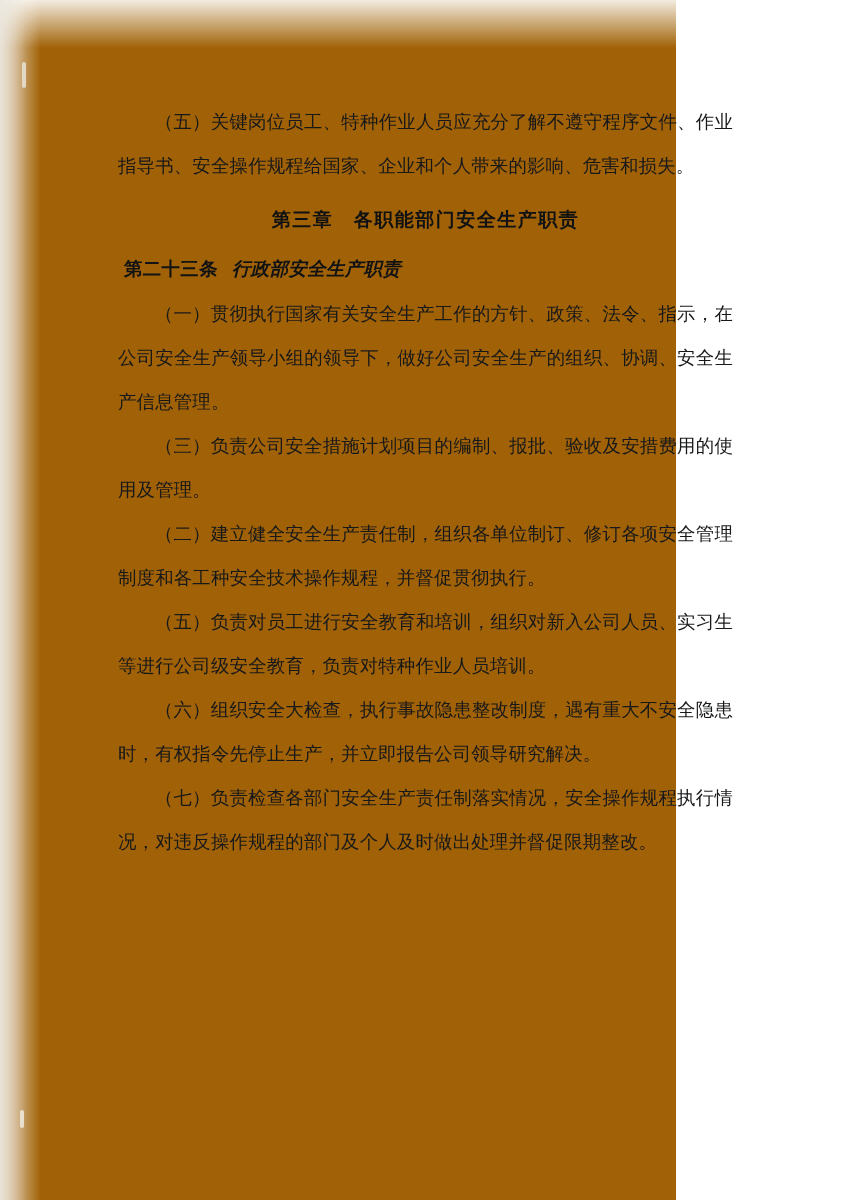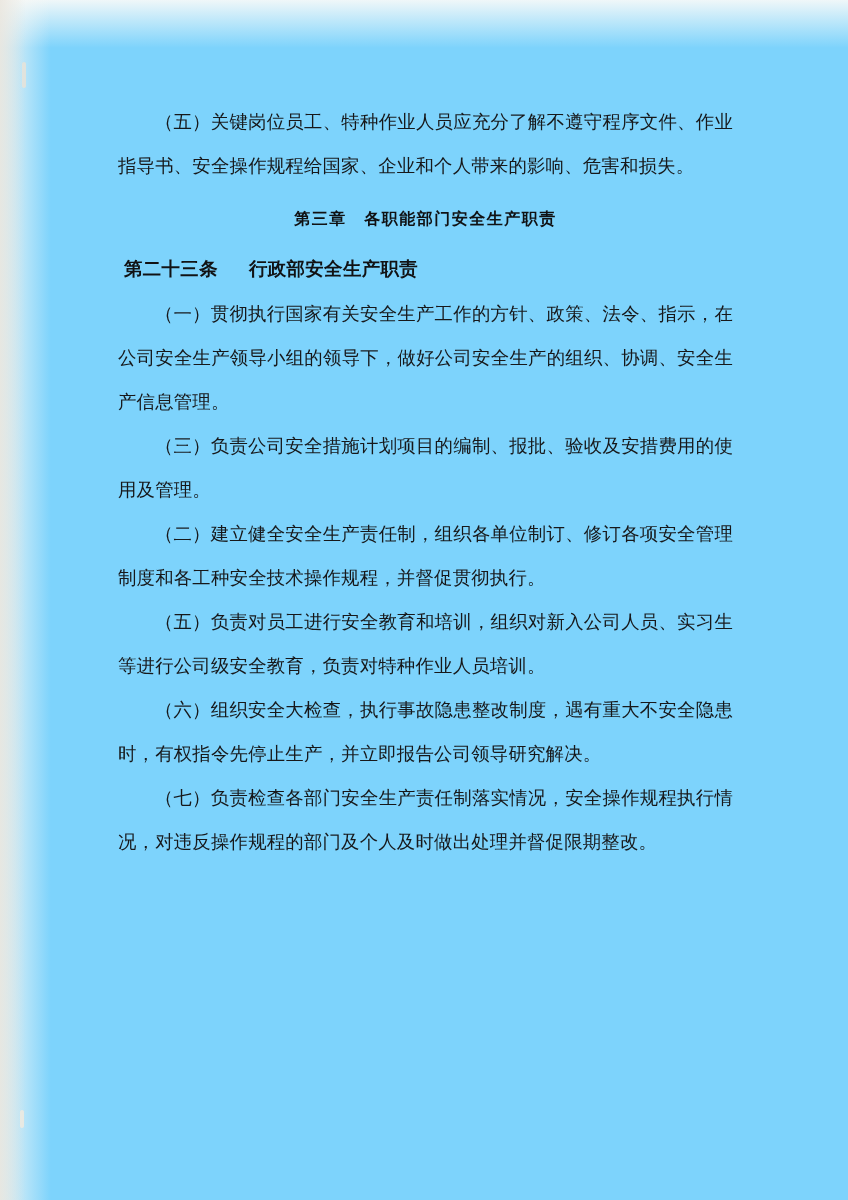--- a/index.html
+++ b/index.html
@@ -10,23 +10,23 @@
   body {
     width: 848px;
     height: 1200px;
     font-family: "DejaVu Serif", "Liberation Serif", serif;
     color: #1a1a1a;
     position: relative;
     overflow: hidden;
   }
   .page {
     position: relative;
-    width: 848px;
+    width: 676px;
     height: 1200px;
-    background: #7dd3fc;
+    background: #a16207;
   }
   .page-texture {
     position: absolute;
     inset: 0;
     background:
       linear-gradient(to right, rgba(250,248,244,0.9) 0%, rgba(255,255,255,0) 6%),
       linear-gradient(to bottom, rgba(252,251,248,0.9) 0%, rgba(255,255,255,0) 4%);
     pointer-events: none;
   }
   .content {
@@ -42,21 +42,21 @@
     text-justify: inter-ideograph;
     letter-spacing: 0.2px;
     margin: 0 0 0 0;
     color: #17181a;
   }
   .para.indent {
     text-indent: 2em;
   }
   .chapter-title {
     font-family: "DejaVu Sans", "Liberation Sans", sans-serif;
-    font-size: 16px;
+    font-size: 19px;
     font-weight: bold;
     line-height: 50px;
     text-align: center;
     letter-spacing: 1.5px;
     color: #101113;
     margin: 6px 0 2px 0;
   }
   .article-head {
     font-size: 18.4px;
     line-height: 46px;
@@ -66,21 +66,22 @@
     color: #111214;
   }
   .article-head .art-num {
     font-family: "DejaVu Serif", "Liberation Serif", serif;
     font-weight: bold;
     margin-left: 6px;
   }
   .article-head .art-title {
     font-family: "DejaVu Sans", "Liberation Sans", sans-serif;
     font-weight: bold;
-    margin-left: 31px;
+    margin-left: 14px;
+    font-style: italic;
   }
   .edge-mark {
     position: absolute;
     left: 22px;
     top: 62px;
     width: 4px;
     height: 26px;
     background: #e8e3d8;
     border-radius: 2px;
     opacity: 0.85;

